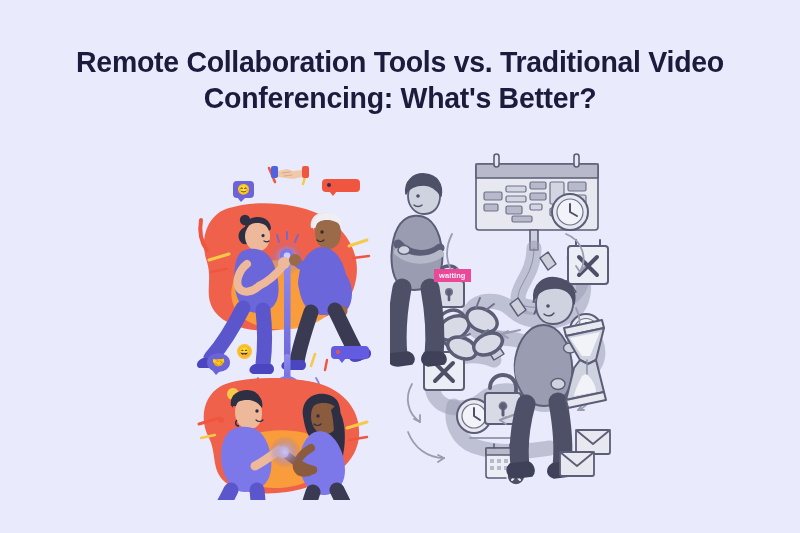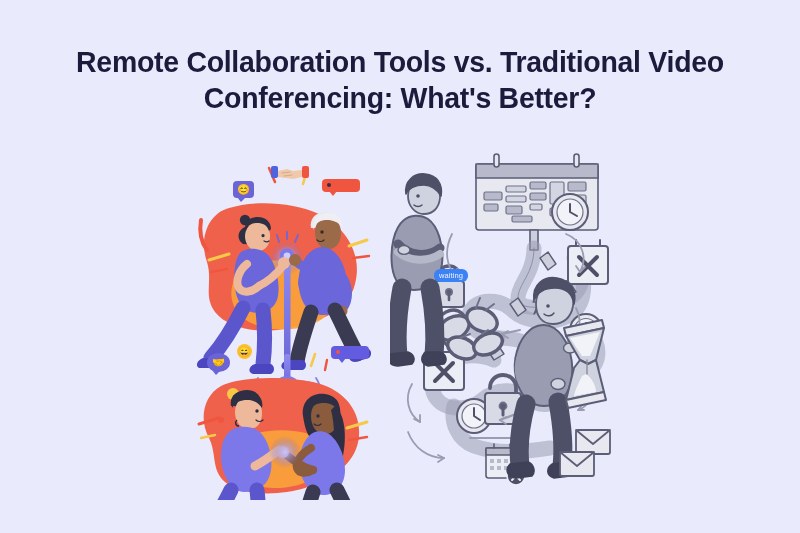--- a/index.html
+++ b/index.html
@@ -101,25 +101,25 @@
     left: 146px; top: 198px;
     background: #635ce0;
     color: #635ce0;
   }
   #live-badge-bottom .live-dot { background: #f0563f; }
 
   .waiting-chip {
     position: absolute;
     left: 249px; top: 121px;
     padding: 2.5px 5px 3px;
-    border-radius: 6px;
-    background: #3b82f6;
+    border-radius: 0;
+    background: #ec4899;
     color: #f2f3fb;
     font-family: "Liberation Sans", sans-serif;
-    font-weight: 400;
+    font-weight: 700;
     font-size: 7.5px;
     line-height: 1;
     letter-spacing: 0.1px;
   }
 
   .emoji-bubble {
     position: absolute;
     width: 21px; height: 17px;
     border-radius: 4px;
     background: #6b63d8;

